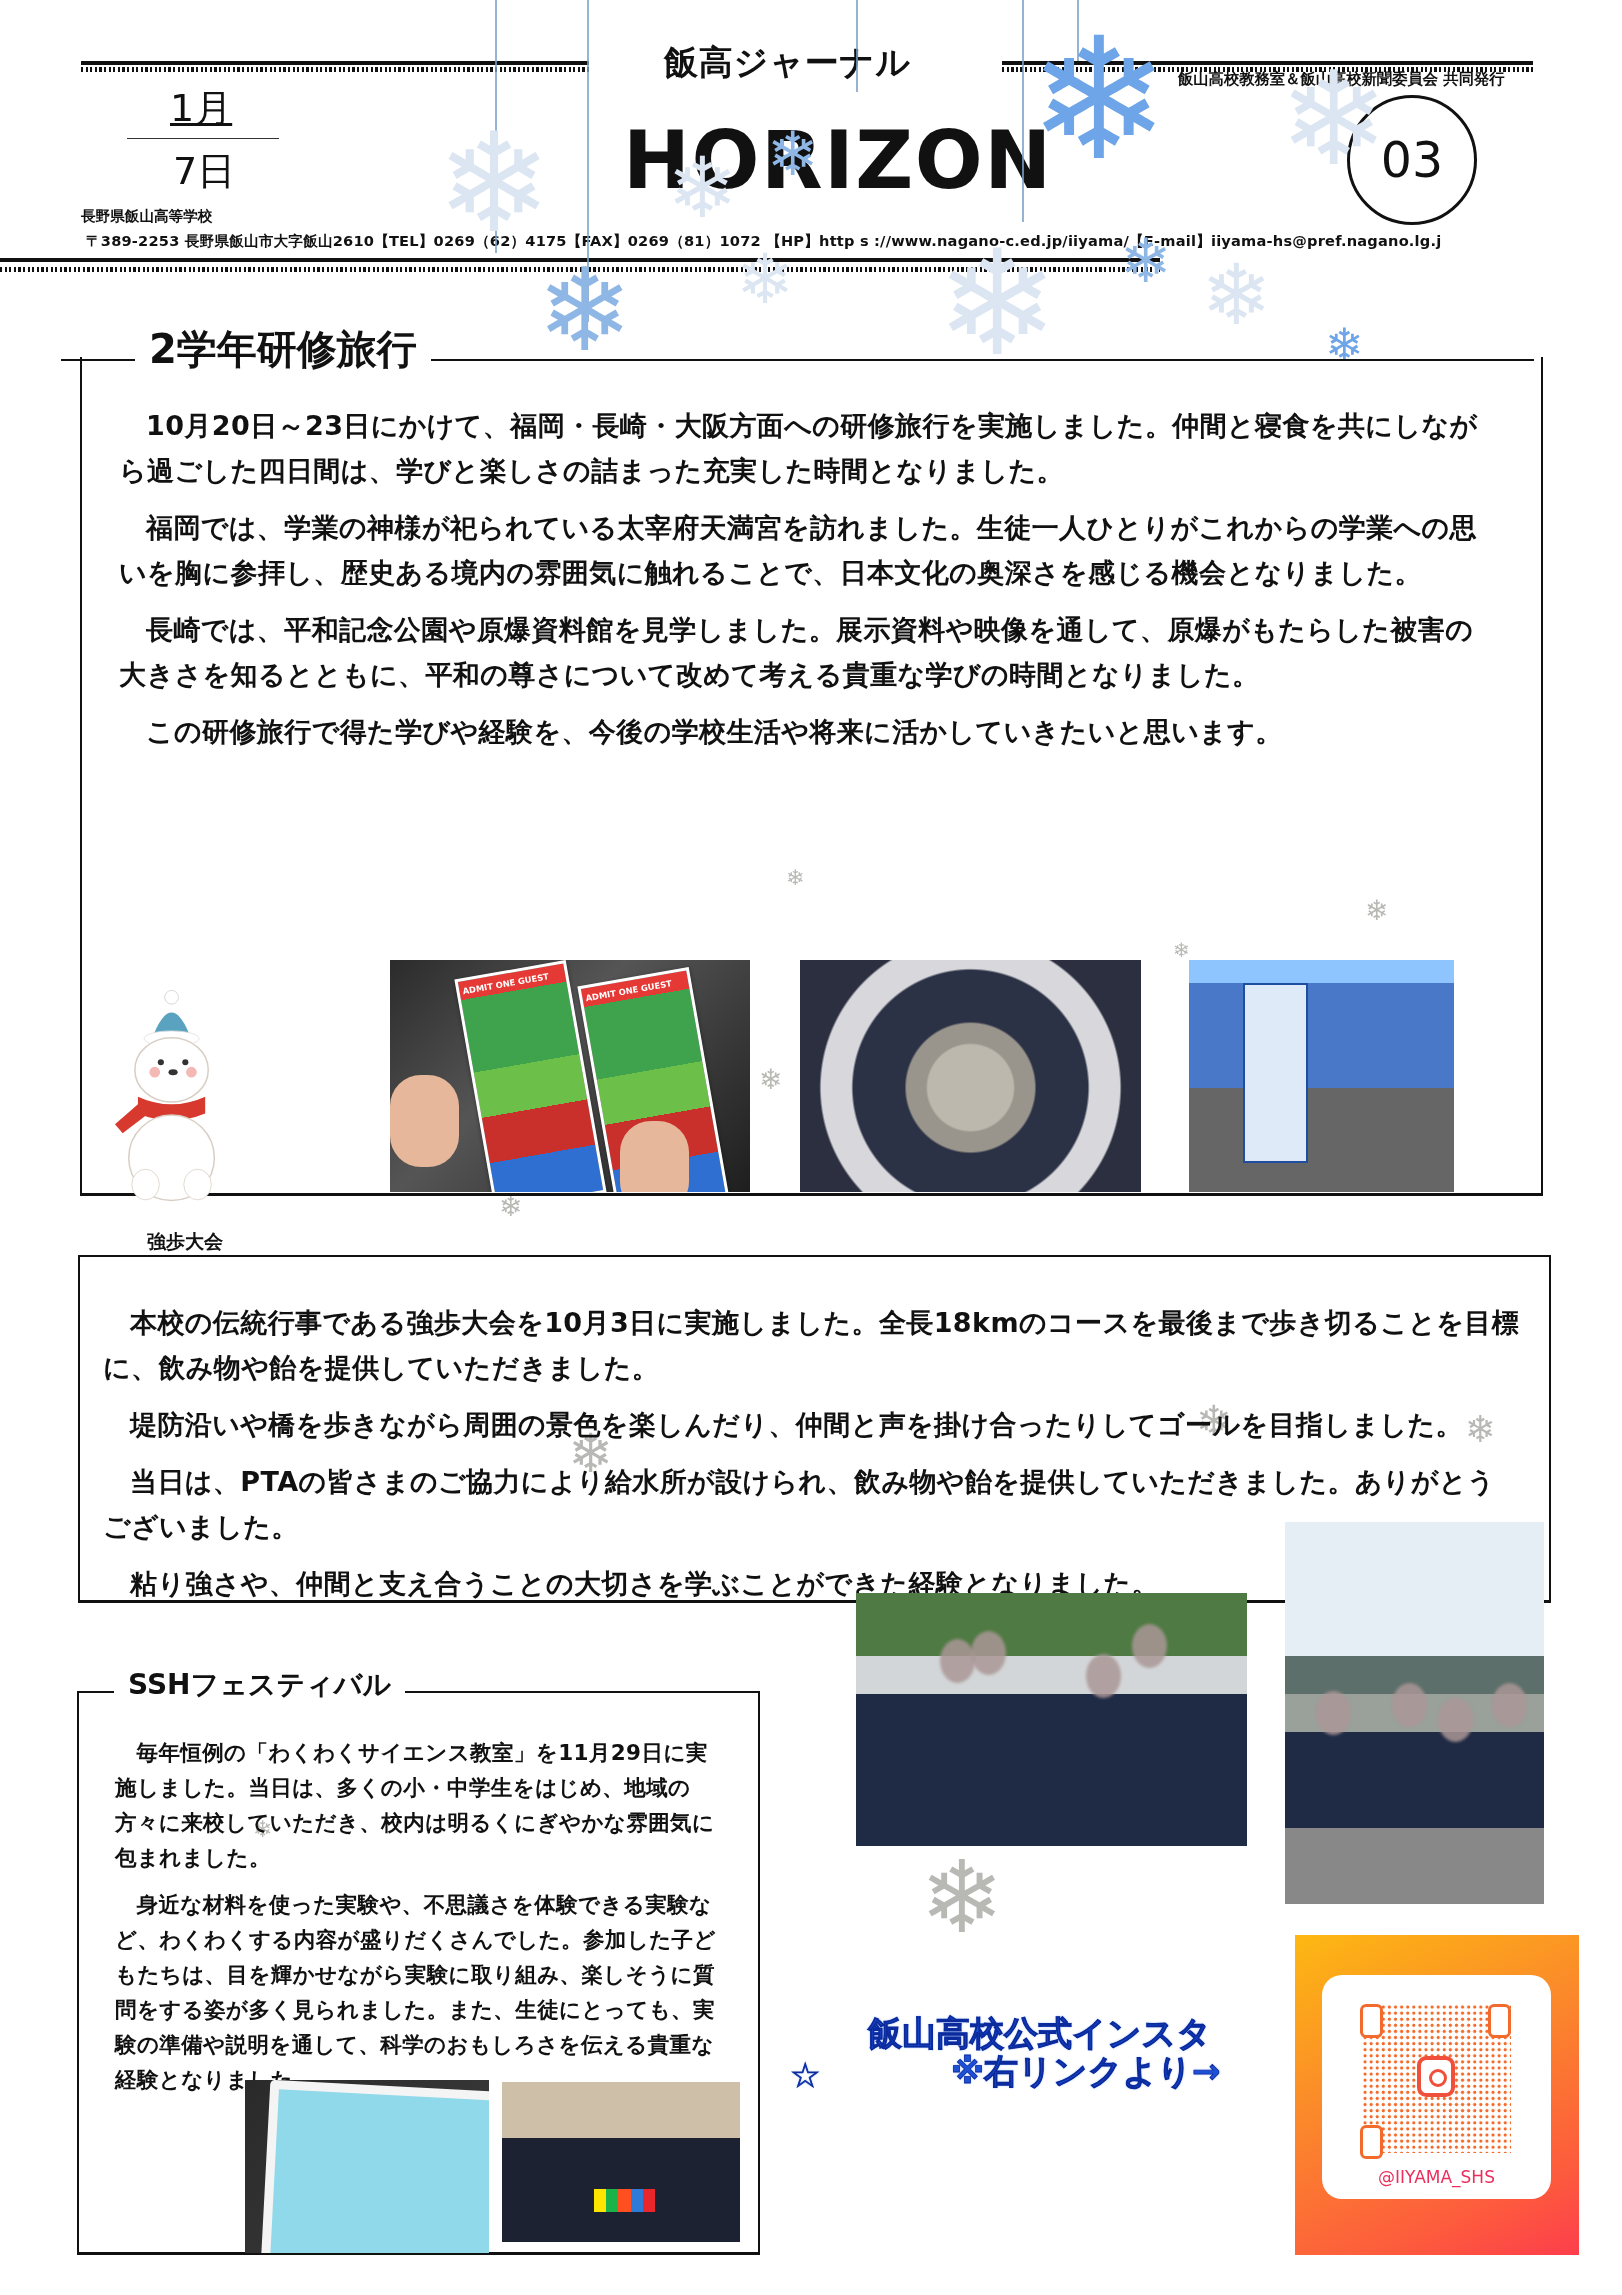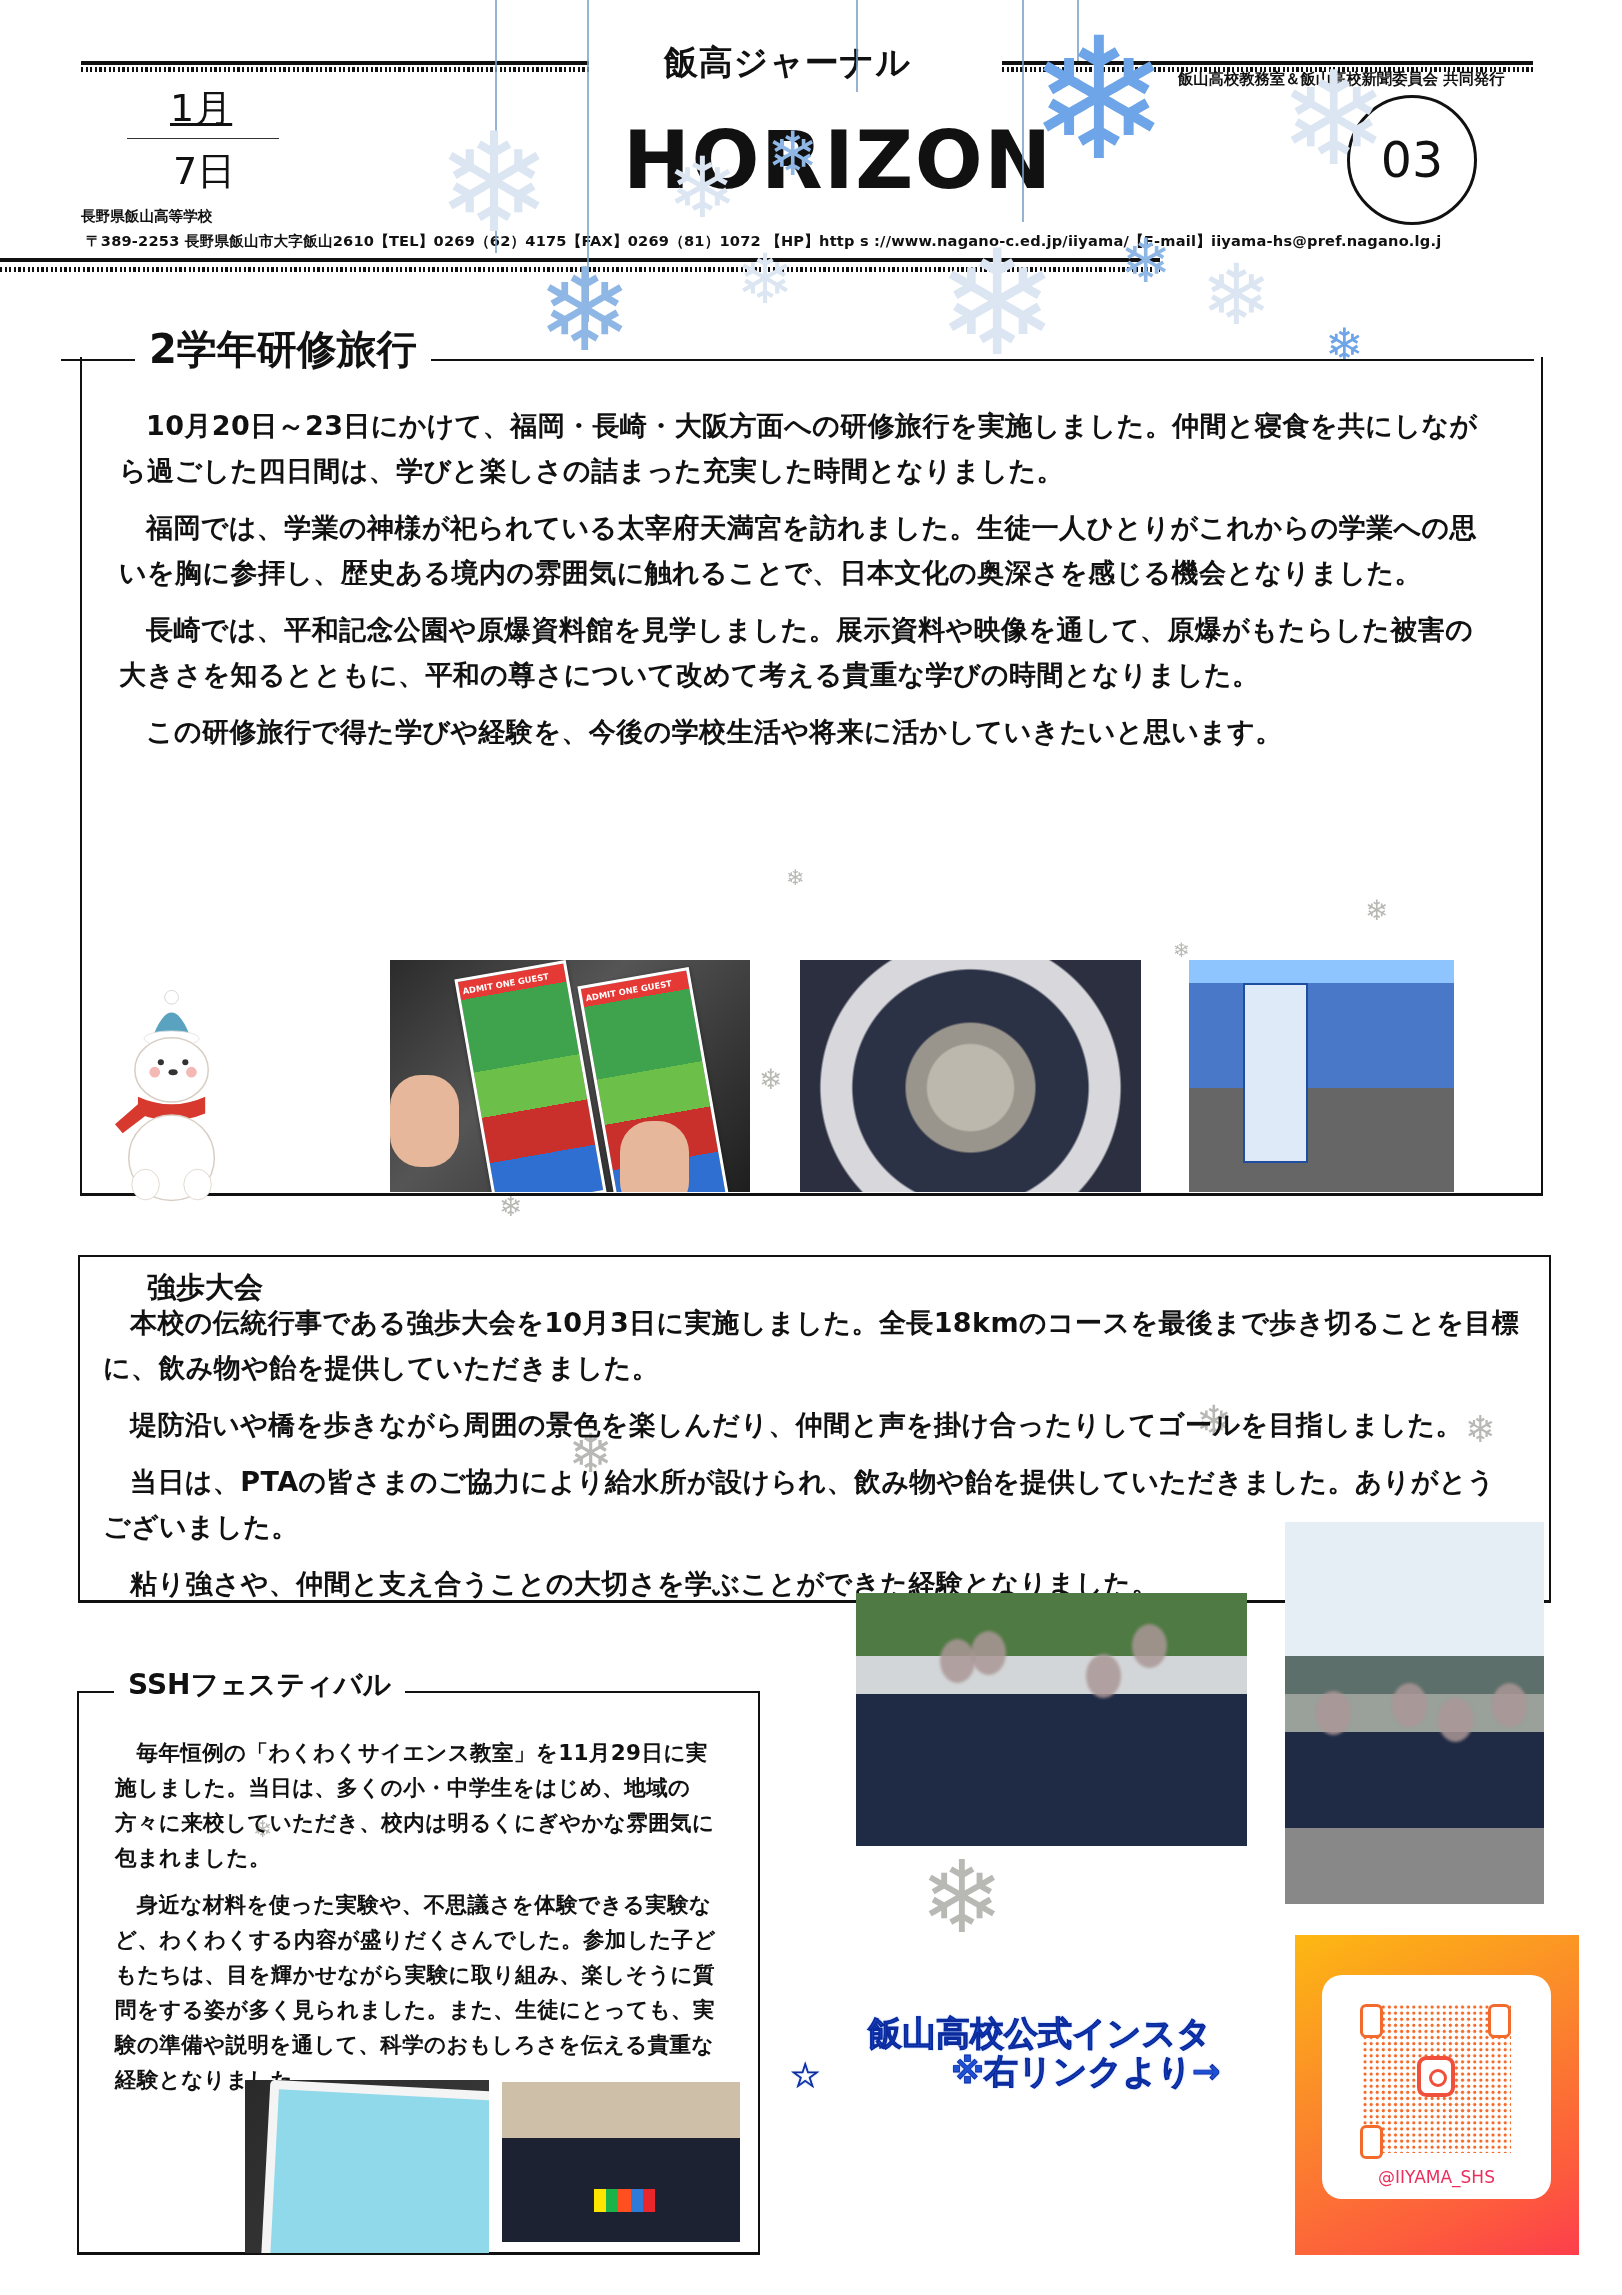--- a/index.html
+++ b/index.html
@@ -171,21 +171,21 @@
     <path d="M30 170 L0 196 L10 208 L40 185 Z" fill="#d8392f"></path>
     <ellipse cx="74" cy="240" rx="56" ry="56" fill="#fff" stroke="#d8cfc4" stroke-width="2"></ellipse>
     <ellipse cx="40" cy="275" rx="18" ry="20" fill="#fff" stroke="#d8cfc4"></ellipse>
     <ellipse cx="108" cy="275" rx="18" ry="20" fill="#fff" stroke="#d8cfc4"></ellipse>
   </svg>
 </section>
 
 <section>
   <div class="box" style="left:78px;top:1255px;width:1469px;height:345px;border-bottom-width:3.8px;"></div>
   <div class="box-top" style="left:78px;top:1255px;width:1472px;"></div>
-  <div class="sec-title" style="left:147px;top:1268px;font-size:29px;padding:0 66px 0 64px;margin-left:-64px;">強歩大会</div>
+  <div class="sec-title" style="left:147px;top:1229px;font-size:19px;padding:0 66px 0 64px;margin-left:-64px;">強歩大会</div>
 
   <div class="body-text" style="left:91px;top:1288px;width:1442px;">
     <p>本校の伝統行事である強歩大会を10月3日に実施しました。全長18kmのコースを最後まで歩き切ることを目標に、飲み物や飴を提供していただきました。</p>
     <p>堤防沿いや橋を歩きながら周囲の景色を楽しんだり、仲間と声を掛け合ったりしてゴールを目指しました。</p>
     <p>当日は、PTAの皆さまのご協力により給水所が設けられ、飲み物や飴を提供していただきました。ありがとうございました。</p>
     <p>粘り強さや、仲間と支え合うことの大切さを学ぶことができた経験となりました。</p>
   </div>
 
   <div class="photo walk1-bg" style="left:856px;top:1593px;width:391px;height:253px;">
     <div class="face-blur" style="left:84px;top:46px;"></div>

